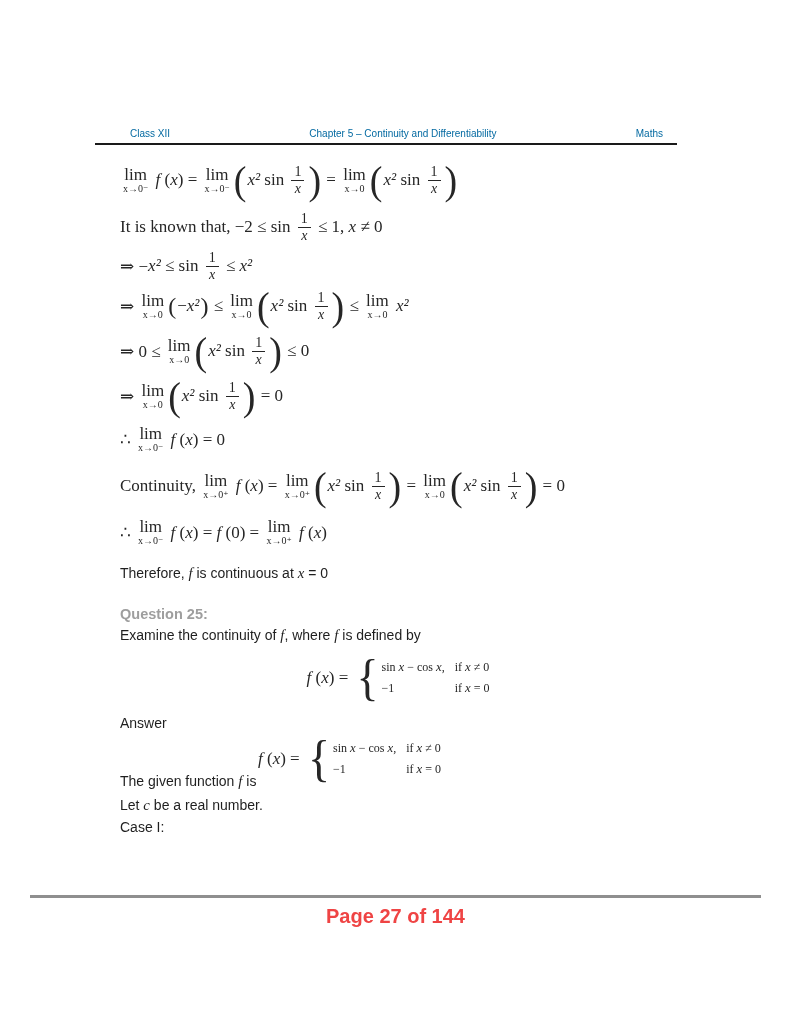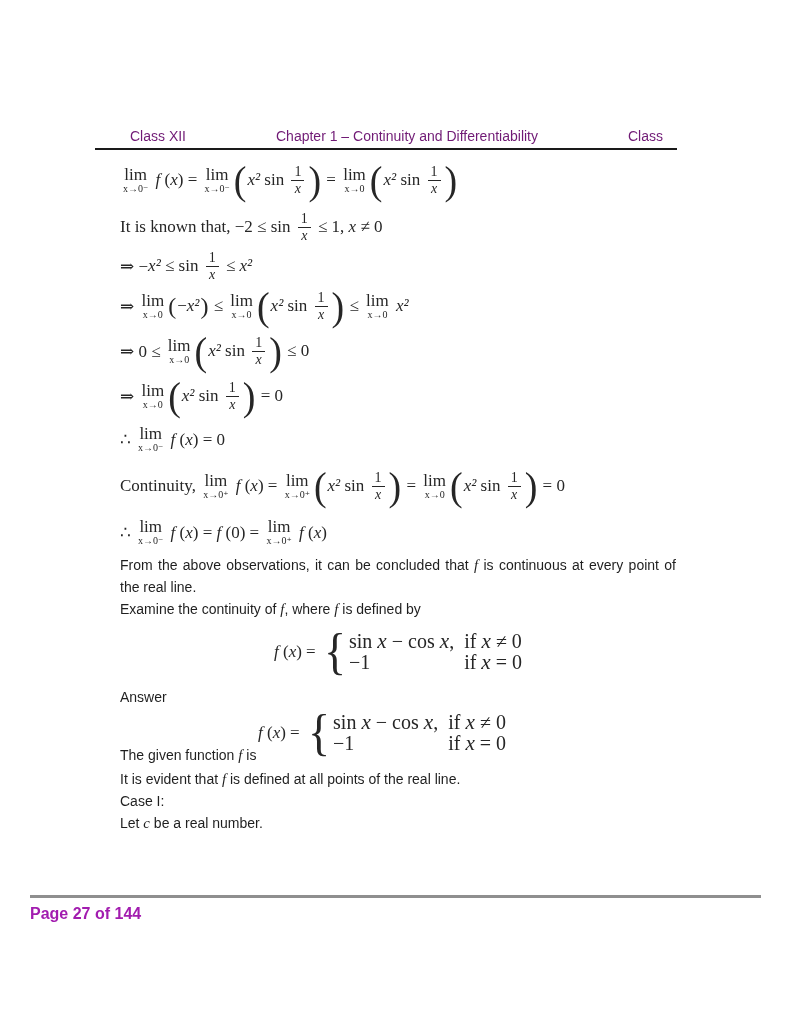--- a/index.html
+++ b/index.html
@@ -2,42 +2,42 @@
 <html><head>
 <meta charset="utf-8">
 <style>
   html,body{margin:0;padding:0;background:#ffffff;}
   .page{position:relative;width:791px;height:1024px;background:#ffffff;overflow:hidden;
         font-family:"Liberation Sans","DejaVu Sans",sans-serif;color:#1f1f1f;}
   
   .header{position:absolute;top:128px;left:95px;width:582px;display:flex;
           justify-content:space-between;align-items:flex-end;
           border-bottom:2px solid #1a1a1a;padding-bottom:4px;
-          font-size:14px;color:#701a75;}
+          font-size:10px;color:#0369a1;}
   .header .hl{margin-left:35px;}
   .header .hr{margin-right:14px;}
   
   .content{position:absolute;top:148px;left:120px;width:556px;}
   
   .mline{display:flex;align-items:center;font-family:"Liberation Serif","DejaVu Serif",serif;
          font-size:17px;color:#262626;}
   .mline span{white-space:pre;}
   .mt{font-style:normal;}
   .mi{font-style:italic;}
   .lim{display:inline-flex;flex-direction:column;align-items:center;margin:8px 3px;}
   .limw{font-size:17px;line-height:16px;}
   .lims{font-size:10px;line-height:10px;margin-top:1px;}
   .frac{display:inline-flex;flex-direction:column;align-items:center;margin:0 3px;vertical-align:middle;}
   .fn{font-size:14px;line-height:16px;padding:0 3px;}
   .fd{font-size:14px;line-height:16px;padding:0 3px;border-top:1px solid #262626;width:100%;text-align:center;box-sizing:border-box;}
   .bp{font-size:38px;line-height:1;font-weight:400;margin:0 1px;transform:scaleY(1.05);}
   .mp{font-size:24px;line-height:1;margin:0 1px;}
   .cases{display:inline-flex;align-items:center;margin-left:4px;}
   .cbrace{font-size:46px;line-height:1;transform:scaleY(1.08);margin-right:3px;font-weight:400;}
-  .crows{display:grid;grid-template-columns:auto auto;column-gap:10px;font-size:20px;line-height:21px;}
+  .crows{display:grid;grid-template-columns:auto auto;column-gap:10px;font-size:12px;line-height:21px;}
   .cl{text-align:left;}
   .cr{text-align:center;}
   
   .hA{min-height:52px;margin-top:6px;}
   .hB{min-height:42px;}
   .hC{min-height:36px;}
   .hD{min-height:44px;}
   .hE{min-height:46px;}
   .hF{min-height:44px;}
   .hG{min-height:30px;}
@@ -48,31 +48,31 @@
   .para{margin:0;font-size:14px;line-height:22px;color:#1f1f1f;}
   .just{text-align:justify;}
   .mt8{margin-top:8px;}
   .v{font-family:"Liberation Serif","DejaVu Serif",serif;font-style:italic;font-size:1.06em;}
   .qhead{margin-top:20px;font-size:14.5px;line-height:20px;font-weight:bold;color:#9e9e9e;}
   .given-row{position:relative;height:58px;margin-top:2px;}
   .given-eq{position:absolute;left:138px;top:0;}
   .given-text{position:absolute;left:0;bottom:2px;}
   
   .footer{position:absolute;top:895px;left:30px;width:731px;border-top:3px solid #8f8f8f;}
-  .pagenum{margin-top:7px;text-align:left;font-size:16px;font-weight:bold;color:#a21caf;}
+  .pagenum{margin-top:7px;text-align:center;font-size:20px;font-weight:bold;color:#ef4444;}
 </style>
 </head>
 <body>
 
 <div class="page">
 
   <div class="header">
     <span class="hl">Class XII</span>
-    <span class="hc">Chapter 1 – Continuity and Differentiability</span>
-    <span class="hr">Class</span>
+    <span class="hc">Chapter 5 – Continuity and Differentiability</span>
+    <span class="hr">Maths</span>
   </div>
 
   <div class="content">
 
     <div class="mline hA">
         <span class="lim"><span class="limw">lim</span><span class="lims">x→0⁻</span></span>
         <span class="mt"> </span>
         <span class="mi">f</span>
         <span class="mt"> (</span>
         <span class="mi">x</span>
@@ -188,22 +188,23 @@
         <span class="mi">f</span>
         <span class="mt"> (0) = </span>
         <span class="lim"><span class="limw">lim</span><span class="lims">x→0⁺</span></span>
         <span class="mt"> </span>
         <span class="mi">f</span>
         <span class="mt"> (</span>
         <span class="mi">x</span>
         <span class="mt">)</span>
       </div>
 
-    <p class="para vars just">From the above observations, it can be concluded that <i class="v">f</i> is continuous at every point of the real line.</p>
-
+    <p class="para vars mt8">Therefore, <i class="v">f</i> is continuous at <i class="v">x</i> = 0</p>
+
+    <div class="qhead">Question 25:</div>
     <p class="para vars">Examine the continuity of <i class="v">f</i>, where <i class="v">f</i> is defined by</p>
 
     <div class="mline centered">
         <span class="mi">f</span>
         <span class="mt"> (</span>
         <span class="mi">x</span>
         <span class="mt">) = </span>
         <span class="cases"><span class="cbrace">{</span><span class="crows"><span class="cl">sin <i class="v">x</i> − cos <i class="v">x</i>,</span><span class="cr">if <i class="v">x</i> ≠ 0</span><span class="cl">−1</span><span class="cr">if <i class="v">x</i> = 0</span></span></span>
       </div>
 
@@ -213,23 +214,22 @@
       <div class="mline given-eq">
           <span class="mi">f</span>
           <span class="mt"> (</span>
           <span class="mi">x</span>
           <span class="mt">) = </span>
           <span class="cases"><span class="cbrace">{</span><span class="crows"><span class="cl">sin <i class="v">x</i> − cos <i class="v">x</i>,</span><span class="cr">if <i class="v">x</i> ≠ 0</span><span class="cl">−1</span><span class="cr">if <i class="v">x</i> = 0</span></span></span>
         </div>
       <span class="para vars given-text">The given function <i class="v">f</i> is</span>
     </div>
 
-    <p class="para vars">It is evident that <i class="v">f</i> is defined at all points of the real line.</p>
+    <p class="para vars">Let <i class="v">c</i> be a real number.</p>
     <p class="para">Case I:</p>
-    <p class="para vars">Let <i class="v">c</i> be a real number.</p>
 
   </div>
 
   <div class="footer">
     <div class="pagenum">Page 27 of 144</div>
   </div>
 
 </div>
 
 </body></html>

